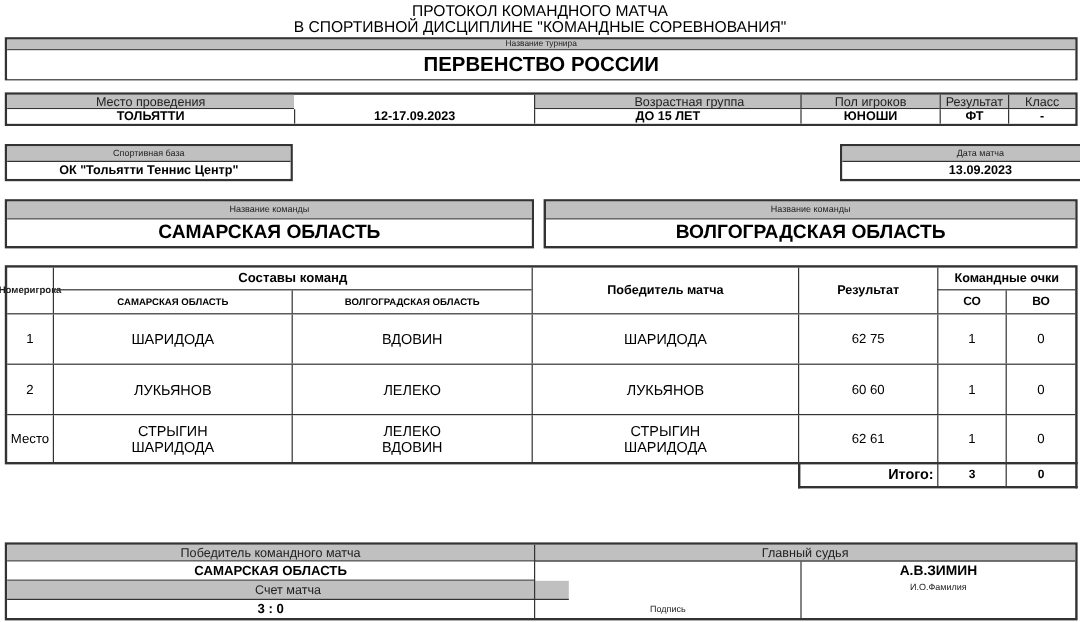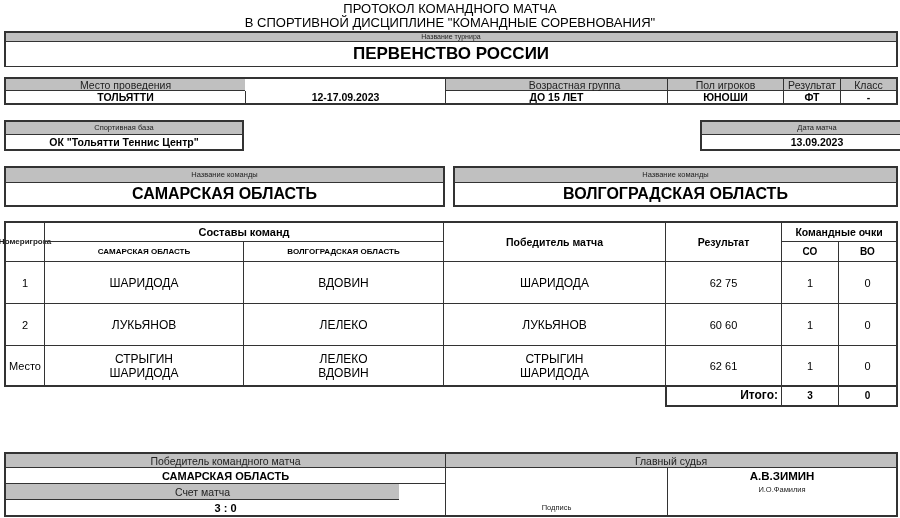--- a/index.html
+++ b/index.html
@@ -119,21 +119,21 @@
   <div class="abs" style="left:661px; top:164px; width:233px; height:22px; border:2px solid #333; border-top:none;">
     <div class="cell" style="left:0; top:0; width:114px; height:20px; justify-content:flex-end; padding-right:3px; font-size:12px; font-weight:bold;">Итого:</div>
     <div class="cell bl" style="left:114px; top:0; width:57px; height:20px; font-size:10px; font-weight:bold;">3</div>
     <div class="cell bl" style="left:171px; top:0; width:58px; height:20px; font-size:10px; font-weight:bold;">0</div>
   </div>
 </div>
 
 <div class="abs" style="left:4px; top:452px; width:894px; height:65px; border:2px solid #333;">
   <div class="cell hdr bb" style="left:0; top:0; width:439px; height:14px; font-size:10.5px;">Победитель командного матча</div>
   <div class="cell val bb" style="left:0; top:14px; width:439px; height:16px; font-size:11px;">САМАРСКАЯ ОБЛАСТЬ</div>
-  <div class="cell hdr bb" style="left:0; top:30px; width:393px; height:16px; font-size:10.5px;">Счет матча</div>
+  <div class="cell hdr bb" style="left:0; top:30px; width:468px; height:16px; font-size:10.5px;">Счет матча</div>
   <div class="cell val" style="left:0; top:46px; width:439px; height:15px; font-size:11px;">3 : 0</div>
 
   <div class="cell hdr bb bl" style="left:439px; top:0; width:451px; height:14px; font-size:10.5px;">Главный судья</div>
   <div class="cell bl" style="left:439px; top:14px; width:222px; height:47px; align-items:flex-end; padding-bottom:3px; font-size:7.5px; color:#222;">Подпись</div>
   <div class="cell bl" style="left:661px; top:14px; width:229px; height:47px; flex-direction:column; justify-content:flex-end; padding-bottom:20px;">
     <span style="font-size:11.5px; font-weight:bold; line-height:15px;">А.В.ЗИМИН</span>
     <span style="font-size:7.5px; color:#222; line-height:11px;">И.О.Фамилия</span>
   </div>
 </div>
 

